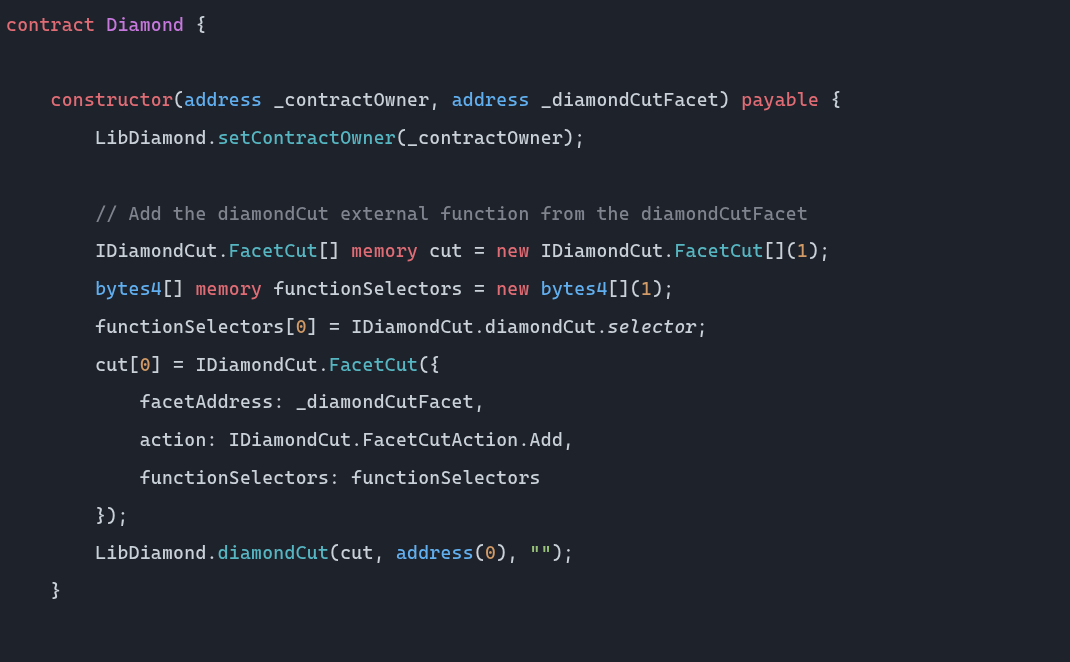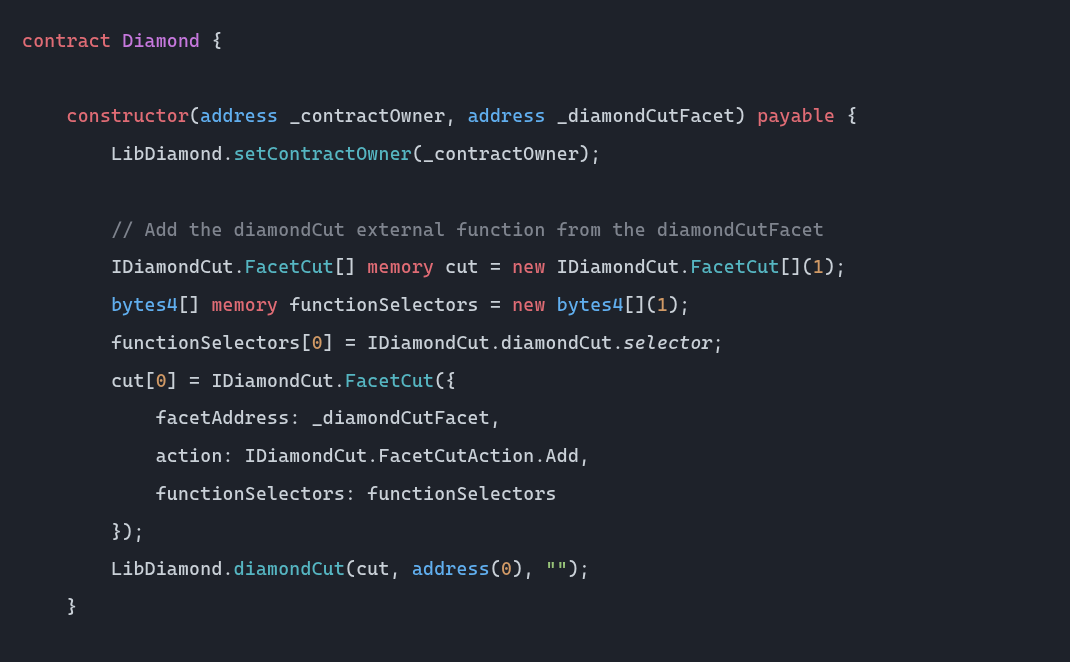--- a/index.html
+++ b/index.html
@@ -9,21 +9,21 @@
     font-family: "SF Mono", Monaco, "Cascadia Code", "Roboto Mono", Consolas, "Courier New", monospace;
     font-size: 18.5px;
     line-height: 2.04;
     color: #cad1d8;
     width: 1070px;
     height: 662px;
     box-sizing: border-box;
     letter-spacing: 0.3px;
   }
   pre {
-    margin: 16px;
+    margin: 0;
     white-space: pre;
     font-family: inherit;
   }
   .kw-red    { color: #e06c75; }      
   .type-blue { color: #61afef; }      
   .name-purp { color: #c678dd; }      
   .fn-teal   { color: #56b6c2; }      
   .num       { color: #d19a66; }      
   .str       { color: #98c379; }      
   .comment   { color: #7f848e; }

